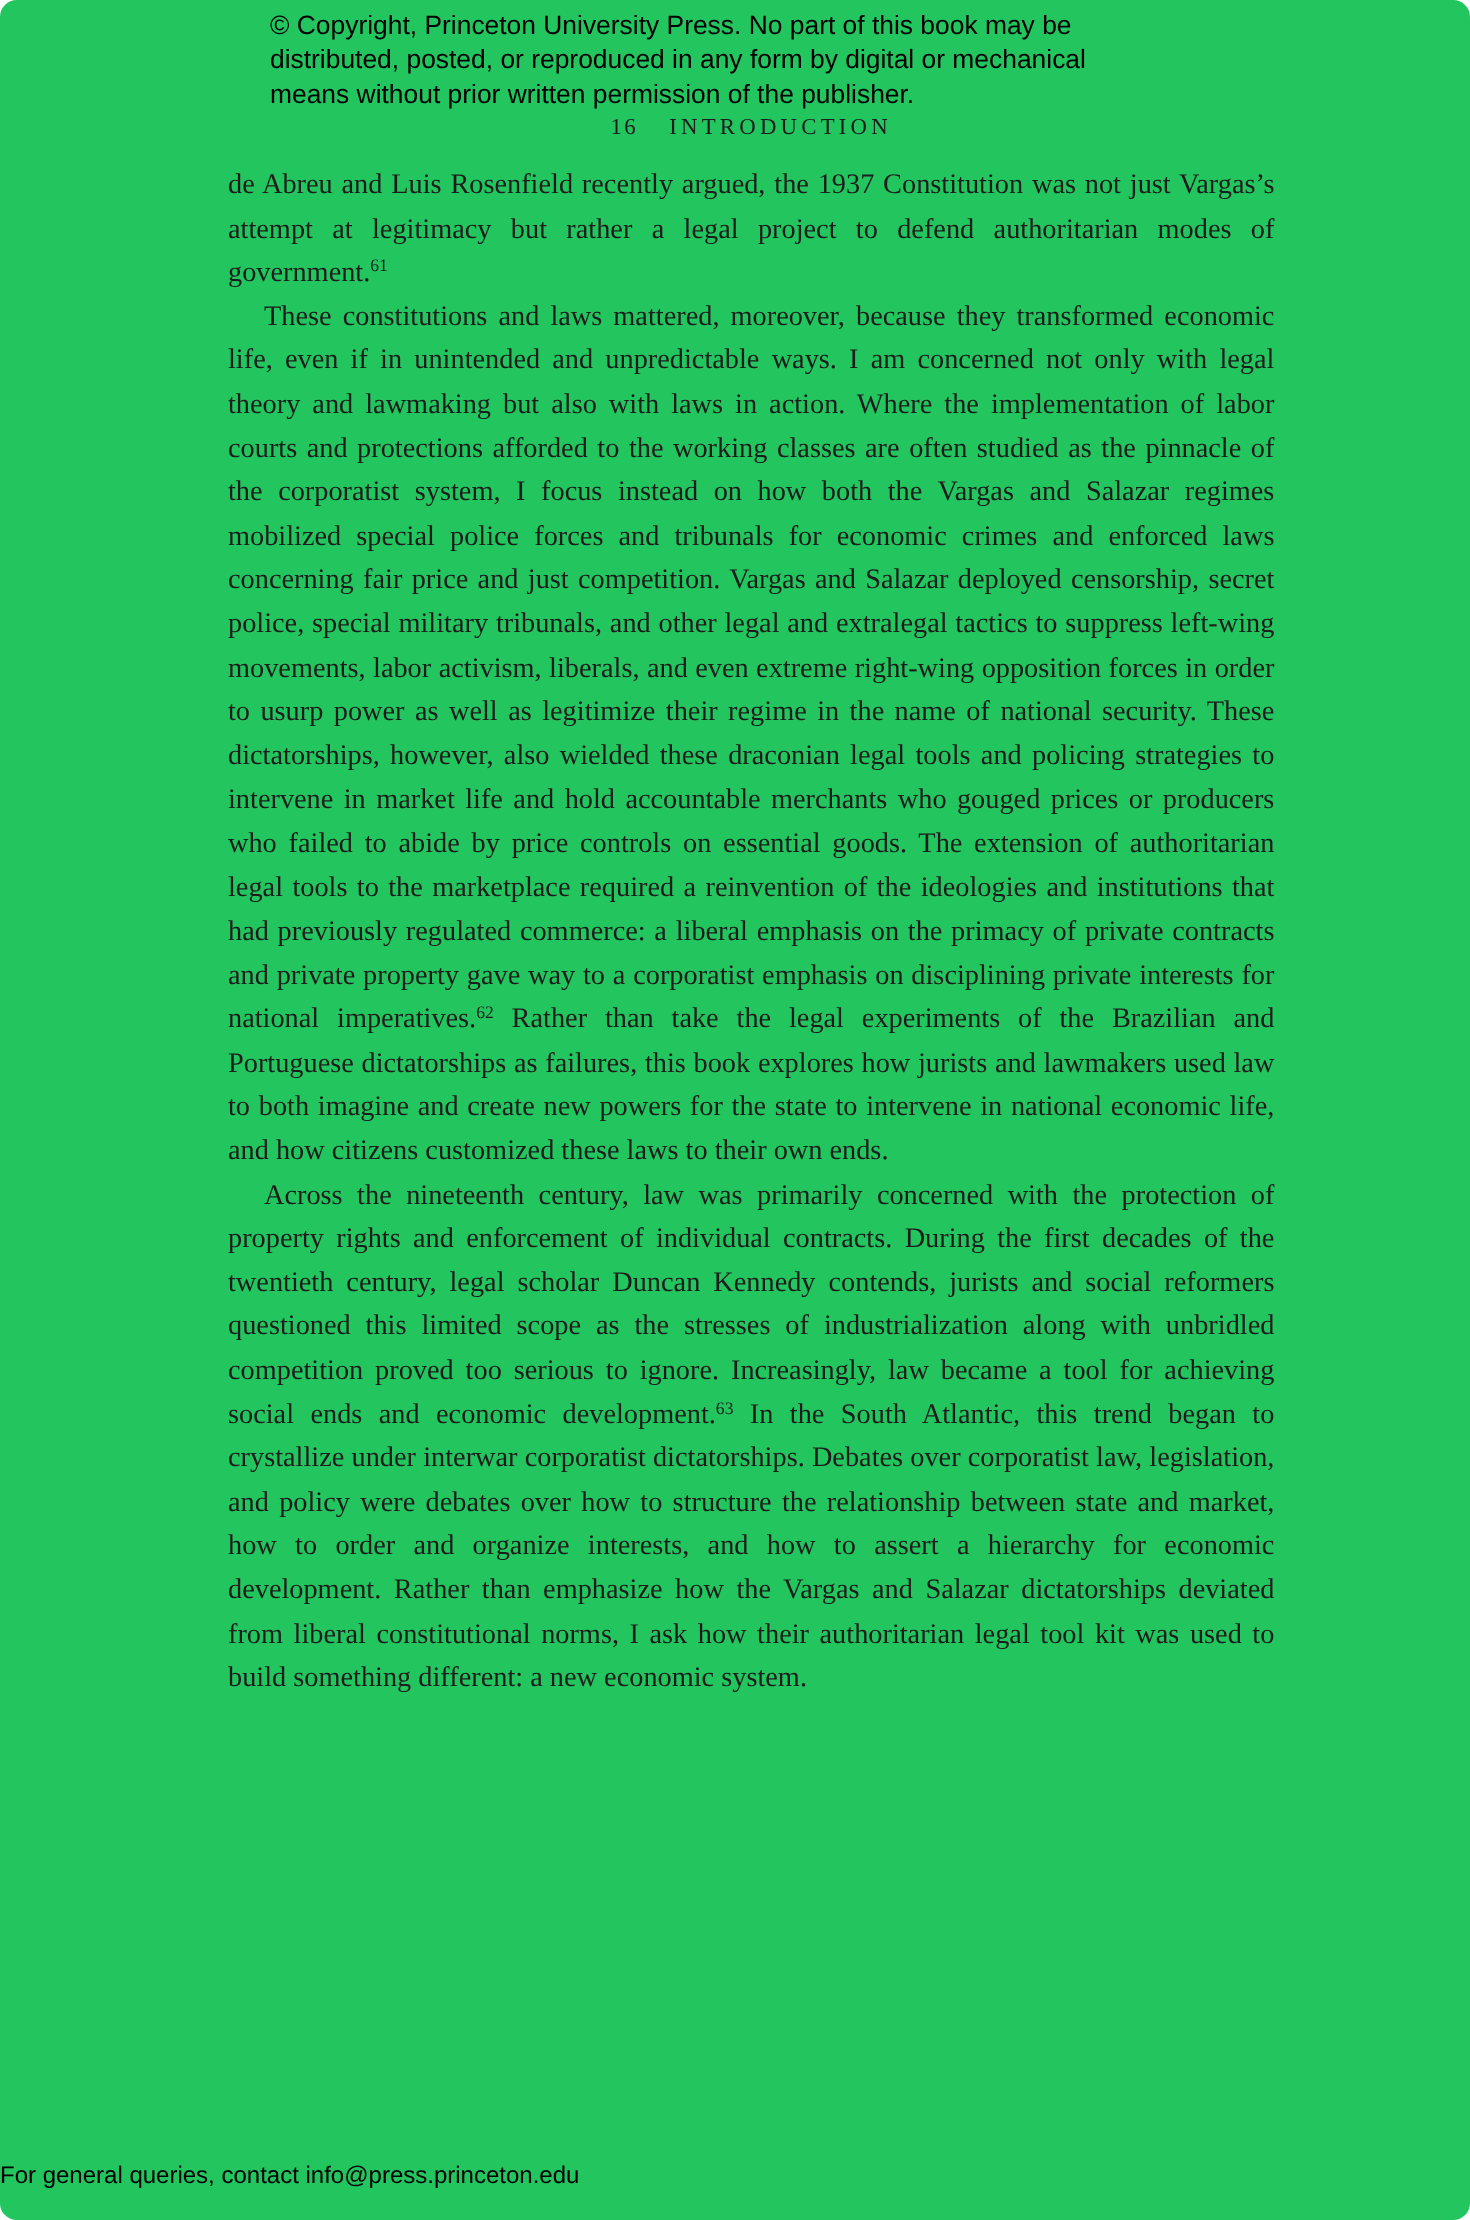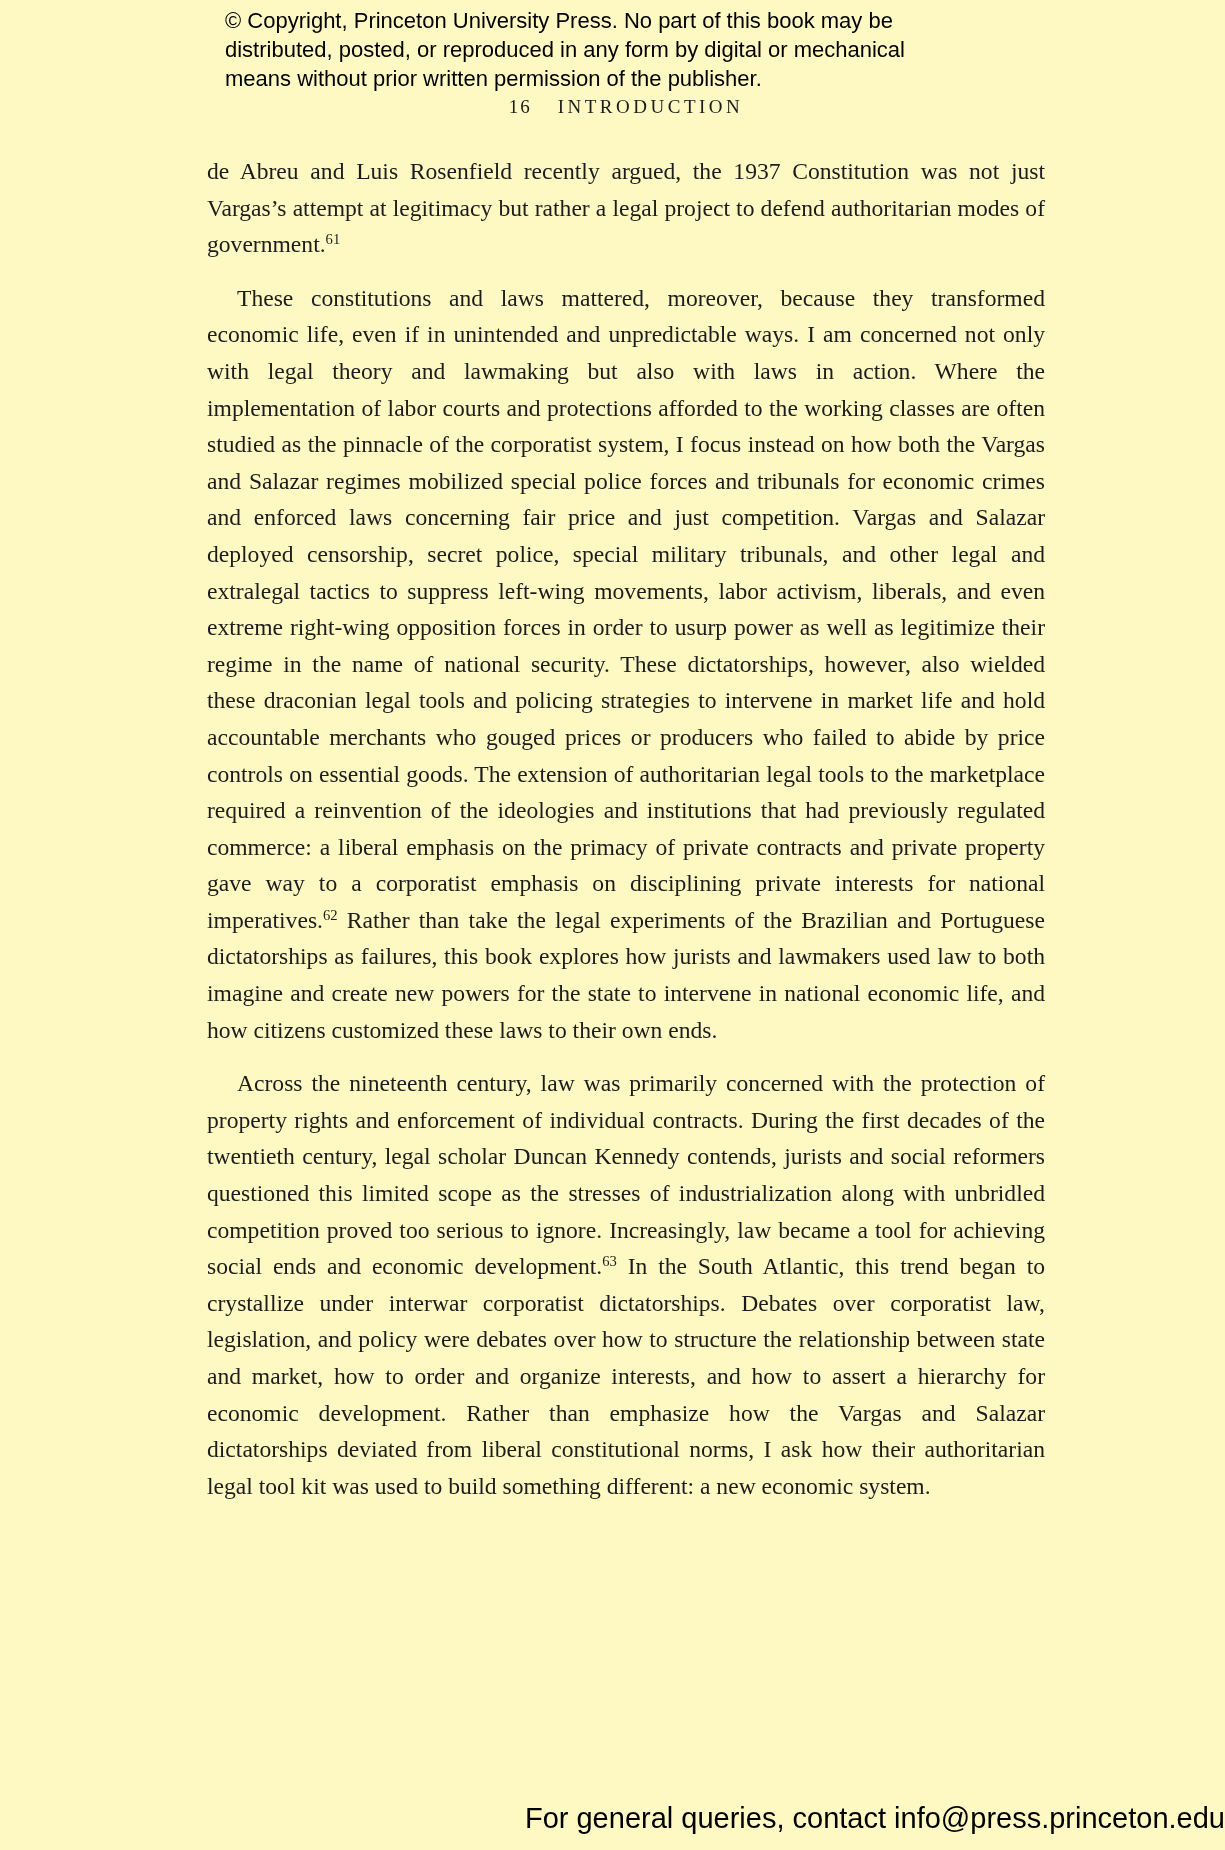--- a/index.html
+++ b/index.html
@@ -4,22 +4,23 @@
 <style>
   html, body {
     margin: 0;
     padding: 0;
     background: #ffffff;
   }
   .page {
     position: relative;
     width: 1225px;
     height: 1850px;
-    background: #fef9c3;
+    background: #22c55e;
     overflow: hidden;
+    border-radius: 14px;
   }
   .copyright {
     position: absolute;
     left: 225px;
     top: 6px;
     width: 760px;
     font-family: "Liberation Sans", sans-serif;
     font-size: 22px;
     line-height: 29px;
     color: #000000;
@@ -49,41 +50,41 @@
     left: 190px;
     top: 136px;
     width: 872px;
     font-family: "Liberation Serif", serif;
     font-size: 23.6px;
     line-height: 36.6px;
     color: #1c1c1c;
     text-align: justify;
   }
   .body-text p {
-    margin: 17px;
+    margin: 0;
     padding: 0;
   }
   .body-text p.indent {
     text-indent: 30px;
   }
   .body-text sup {
     font-size: 0.62em;
     line-height: 0;
     vertical-align: baseline;
     position: relative;
     top: -0.55em;
   }
   .page-footer {
     position: absolute;
     left: 0;
     top: 1802px;
     width: 1225px;
-    text-align: right;
+    text-align: left;
     font-family: "Liberation Sans", sans-serif;
-    font-size: 29px;
+    font-size: 20px;
     color: #000000;
   }
 </style>
 </head>
 <body>
 
 <div class="page">
 
   <div class="copyright">© Copyright, Princeton University Press. No part of this book may be
 distributed, posted, or reproduced in any form by digital or mechanical

